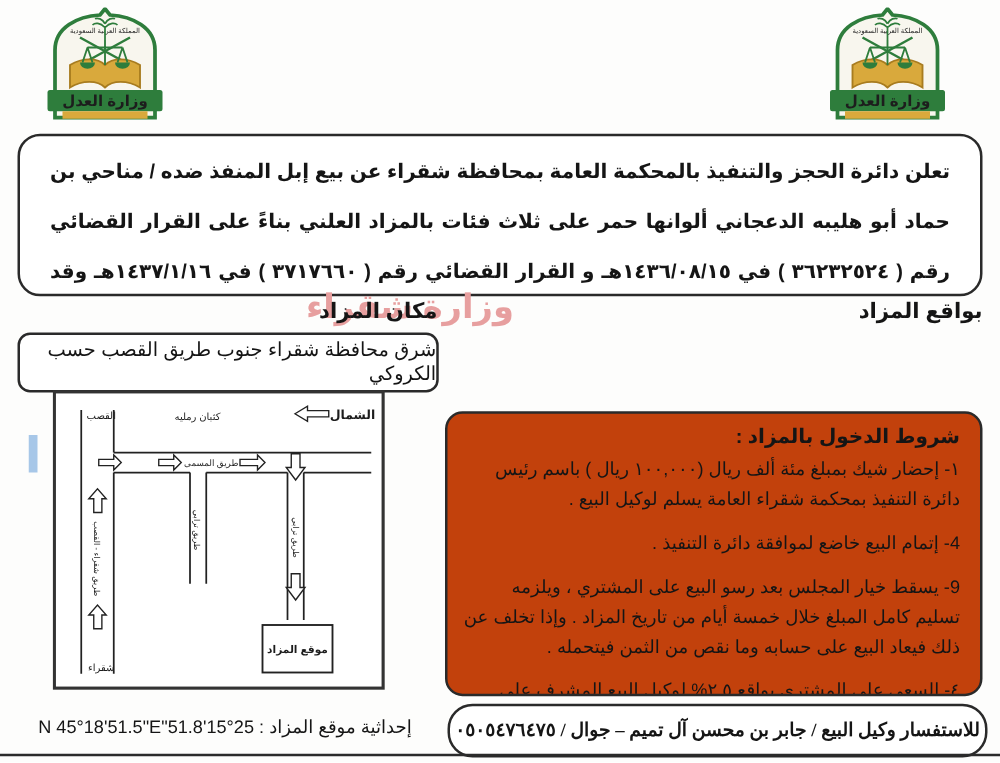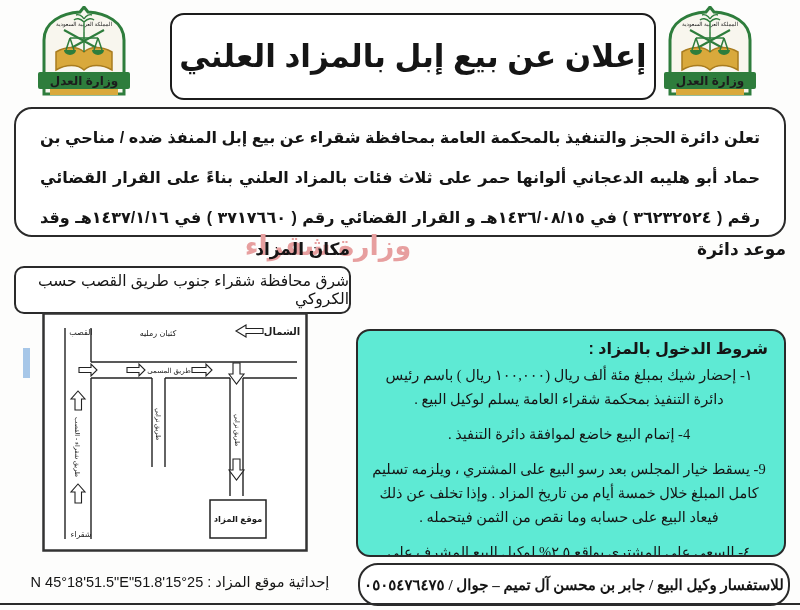--- a/index.html
+++ b/index.html
@@ -29,25 +29,25 @@
   .place-header{left:150px;width:200px;}
   .time-header{left:356px;width:430px;}
 
   
   .place-box{left:14px;top:266px;width:333px;height:44px;border:2px solid #2a2a2a;border-radius:10px;background:#fff;
              display:flex;align-items:center;justify-content:center;font-size:15.5px;font-weight:400;direction:rtl;}
   .time-box{left:356px;top:263px;width:430px;height:58px;border:2px solid #2a2a2a;border-radius:12px;background:#fff;
             display:flex;align-items:center;justify-content:center;font-size:17px;font-weight:800;direction:rtl;}
 
   
-  .cond-box{left:356px;top:329px;width:430px;height:228px;border:2px solid #2a2a2a;border-radius:14px;background:#5eead4;
+  .cond-box{left:356px;top:329px;width:430px;height:228px;border:2px solid #2a2a2a;border-radius:14px;background:#c2410c;
             box-sizing:border-box;padding:8px 16px 16px 12px;direction:rtl;overflow:hidden;}
   .cond-title{font-size:16px;font-weight:800;margin-bottom:6px;}
-  .cond-item{font-family:Liberation Serif, serif;font-size:14.5px;line-height:1.65;
-             margin-bottom:11px;text-align:center;}
+  .cond-item{font-family:Liberation Sans, sans-serif;font-size:14.5px;line-height:1.65;
+             margin-bottom:11px;text-align:right;}
 
   
   .map-box{left:42px;top:312px;width:266px;height:240px;}
   .map-box svg{display:block;}
   .blue-mark{left:23px;top:348px;width:7px;height:30px;background:#a7c7e8;}
 
   
   .coords{left:20px;top:574px;width:320px;text-align:center;font-size:14.5px;direction:rtl;}
   .contact-box{left:358px;top:563px;width:428px;height:39px;border:2px solid #2a2a2a;border-radius:20px;background:#fff;
                display:flex;align-items:center;justify-content:center;font-size:15px;font-weight:600;
@@ -72,23 +72,20 @@
       <path d="M28,46 C38,40 50,40 56,46 C62,40 74,40 84,46 L84,64 C74,58 62,58 56,64 C50,58 38,58 28,64 Z" fill="#d9a93c" stroke="#a87c1f" stroke-width="1.5"></path>
       <path d="M56,26 L56,46 M42,32 L70,32 M42,32 L38,44 M42,32 L46,44 M70,32 L66,44 M70,32 L74,44" stroke="#2e7d3c" stroke-width="1.5" fill="none"></path>
       <path d="M36,44 A6,5 0 0 0 48,44 Z" fill="#2e7d3c"></path>
       <path d="M64,44 A6,5 0 0 0 76,44 Z" fill="#2e7d3c"></path>
       <rect x="10" y="66" width="92" height="17" rx="2" fill="#2e7d3c"></rect>
       <text x="56" y="79" text-anchor="middle" font-size="12" font-weight="bold" fill="#f0c75e">وزارة العدل</text>
       <rect x="22" y="83" width="68" height="6" fill="#d9a93c"></rect>
     </svg>
   </div>
 
-  <div class="abs title-box">
-    <span>إعلان عن بيع إبل بالمزاد العلني</span>
-  </div>
 
   <div class="abs logo logo-right">
     <svg viewBox="0 0 112 92" width="112" height="92">
       <path d="M16,88 L16,34 C16,16 34,7 52,6 L56,1 L60,6 C78,7 96,16 96,34 L96,88 Z" fill="#f8f6ee" stroke="#2e7d3c" stroke-width="3"></path>
       <text x="56" y="20" text-anchor="middle" font-size="5.5" fill="#2e7d3c">المملكة العربية السعودية</text>
       <path d="M36,24 L76,46 M76,24 L36,46" stroke="#2e7d3c" stroke-width="2" fill="none"></path>
       <path d="M56,16 L56,26 M56,16 C52,12 48,12 46,14 M56,16 C60,12 64,12 66,14 M56,13 C54,9 50,8 48,9 M56,13 C58,9 62,8 64,9" stroke="#2e7d3c" stroke-width="1.4" fill="none"></path>
       <path d="M28,46 C38,40 50,40 56,46 C62,40 74,40 84,46 L84,64 C74,58 62,58 56,64 C50,58 38,58 28,64 Z" fill="#d9a93c" stroke="#a87c1f" stroke-width="1.5"></path>
       <path d="M56,26 L56,46 M42,32 L70,32 M42,32 L38,44 M42,32 L46,44 M70,32 L66,44 M70,32 L74,44" stroke="#2e7d3c" stroke-width="1.5" fill="none"></path>
       <path d="M36,44 A6,5 0 0 0 48,44 Z" fill="#2e7d3c"></path>
@@ -97,21 +94,21 @@
       <text x="56" y="79" text-anchor="middle" font-size="12" font-weight="bold" fill="#f0c75e">وزارة العدل</text>
       <rect x="22" y="83" width="68" height="6" fill="#d9a93c"></rect>
     </svg>
   </div>
 
   <div class="abs announce-box">تعلن دائرة الحجز والتنفيذ بالمحكمة العامة بمحافظة شقراء عن بيع إبل المنفذ ضده / مناحي بن حماد أبو هليبه الدعجاني ألوانها حمر على ثلاث فئات بالمزاد العلني بناءً على القرار القضائي رقم ( ٣٦٢٣٢٥٢٤ ) في ١٤٣٦/٠٨/١٥هـ و القرار القضائي رقم ( ٣٧١٧٦٦٠ ) في ١٤٣٧/١/١٦هـ وقد تقرر إجراء المزاد عليها بواسطة وكيل البيع / جابر بن محسن آل تميم .</div>
 
   <div class="abs watermark">وزارة شقراء</div>
 
   <div class="abs col-header place-header">مكان المزاد</div>
-  <div class="abs col-header time-header">موعد دائرة</div>
+  <div class="abs col-header time-header">بواقع المزاد</div>
 
   <div class="abs place-box">شرق محافظة شقراء جنوب طريق القصب حسب الكروكي</div>
 
   <div class="abs cond-box">
     <div class="cond-title">شروط الدخول بالمزاد :</div>
     <div class="cond-item">١- إحضار شيك بمبلغ مئة ألف ريال (١٠٠,٠٠٠ ريال ) باسم رئيس دائرة التنفيذ بمحكمة شقراء العامة يسلم لوكيل البيع .</div>
     <div class="cond-item">4- إتمام البيع خاضع لموافقة دائرة التنفيذ .</div>
     <div class="cond-item">9- يسقط خيار المجلس بعد رسو البيع على المشتري ، ويلزمه تسليم كامل المبلغ خلال خمسة أيام من تاريخ المزاد . وإذا تخلف عن ذلك فيعاد البيع على حسابه وما نقص من الثمن فيتحمله .</div>
     <div class="cond-item">٤- السعي على المشتري بواقع ٢,٥% لوكيل البيع المشرف على المزاد .</div>
   </div>

